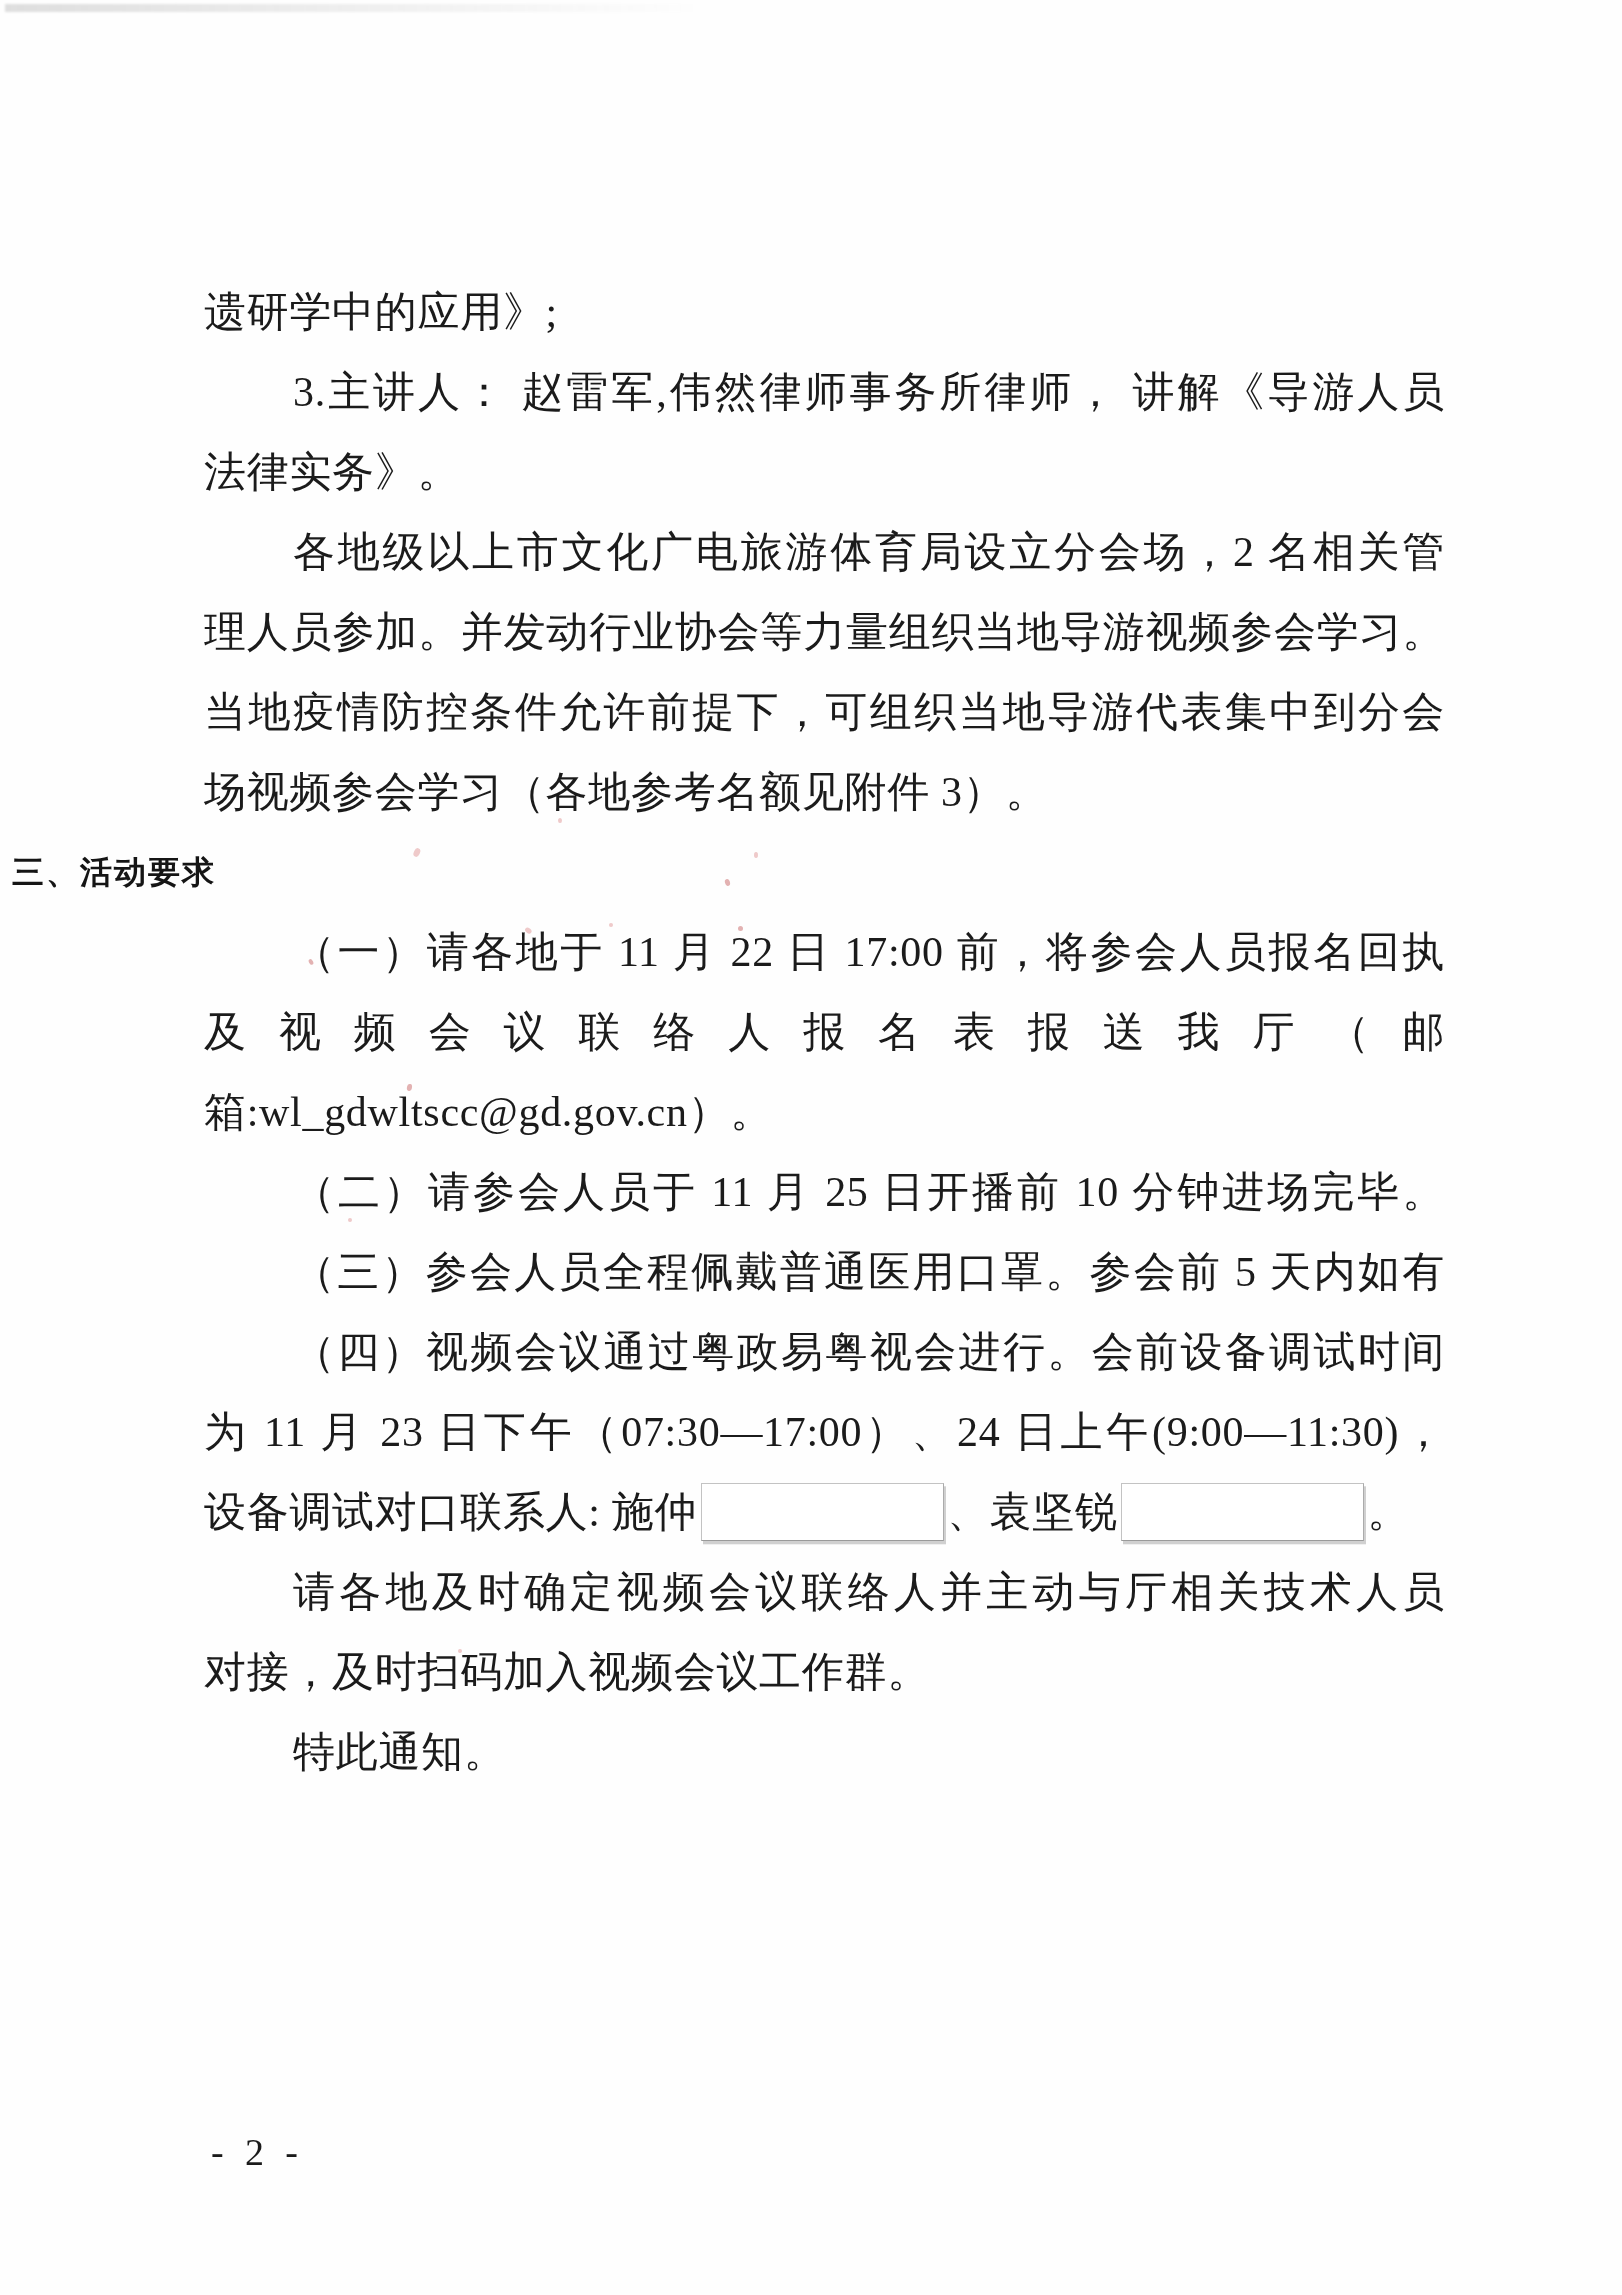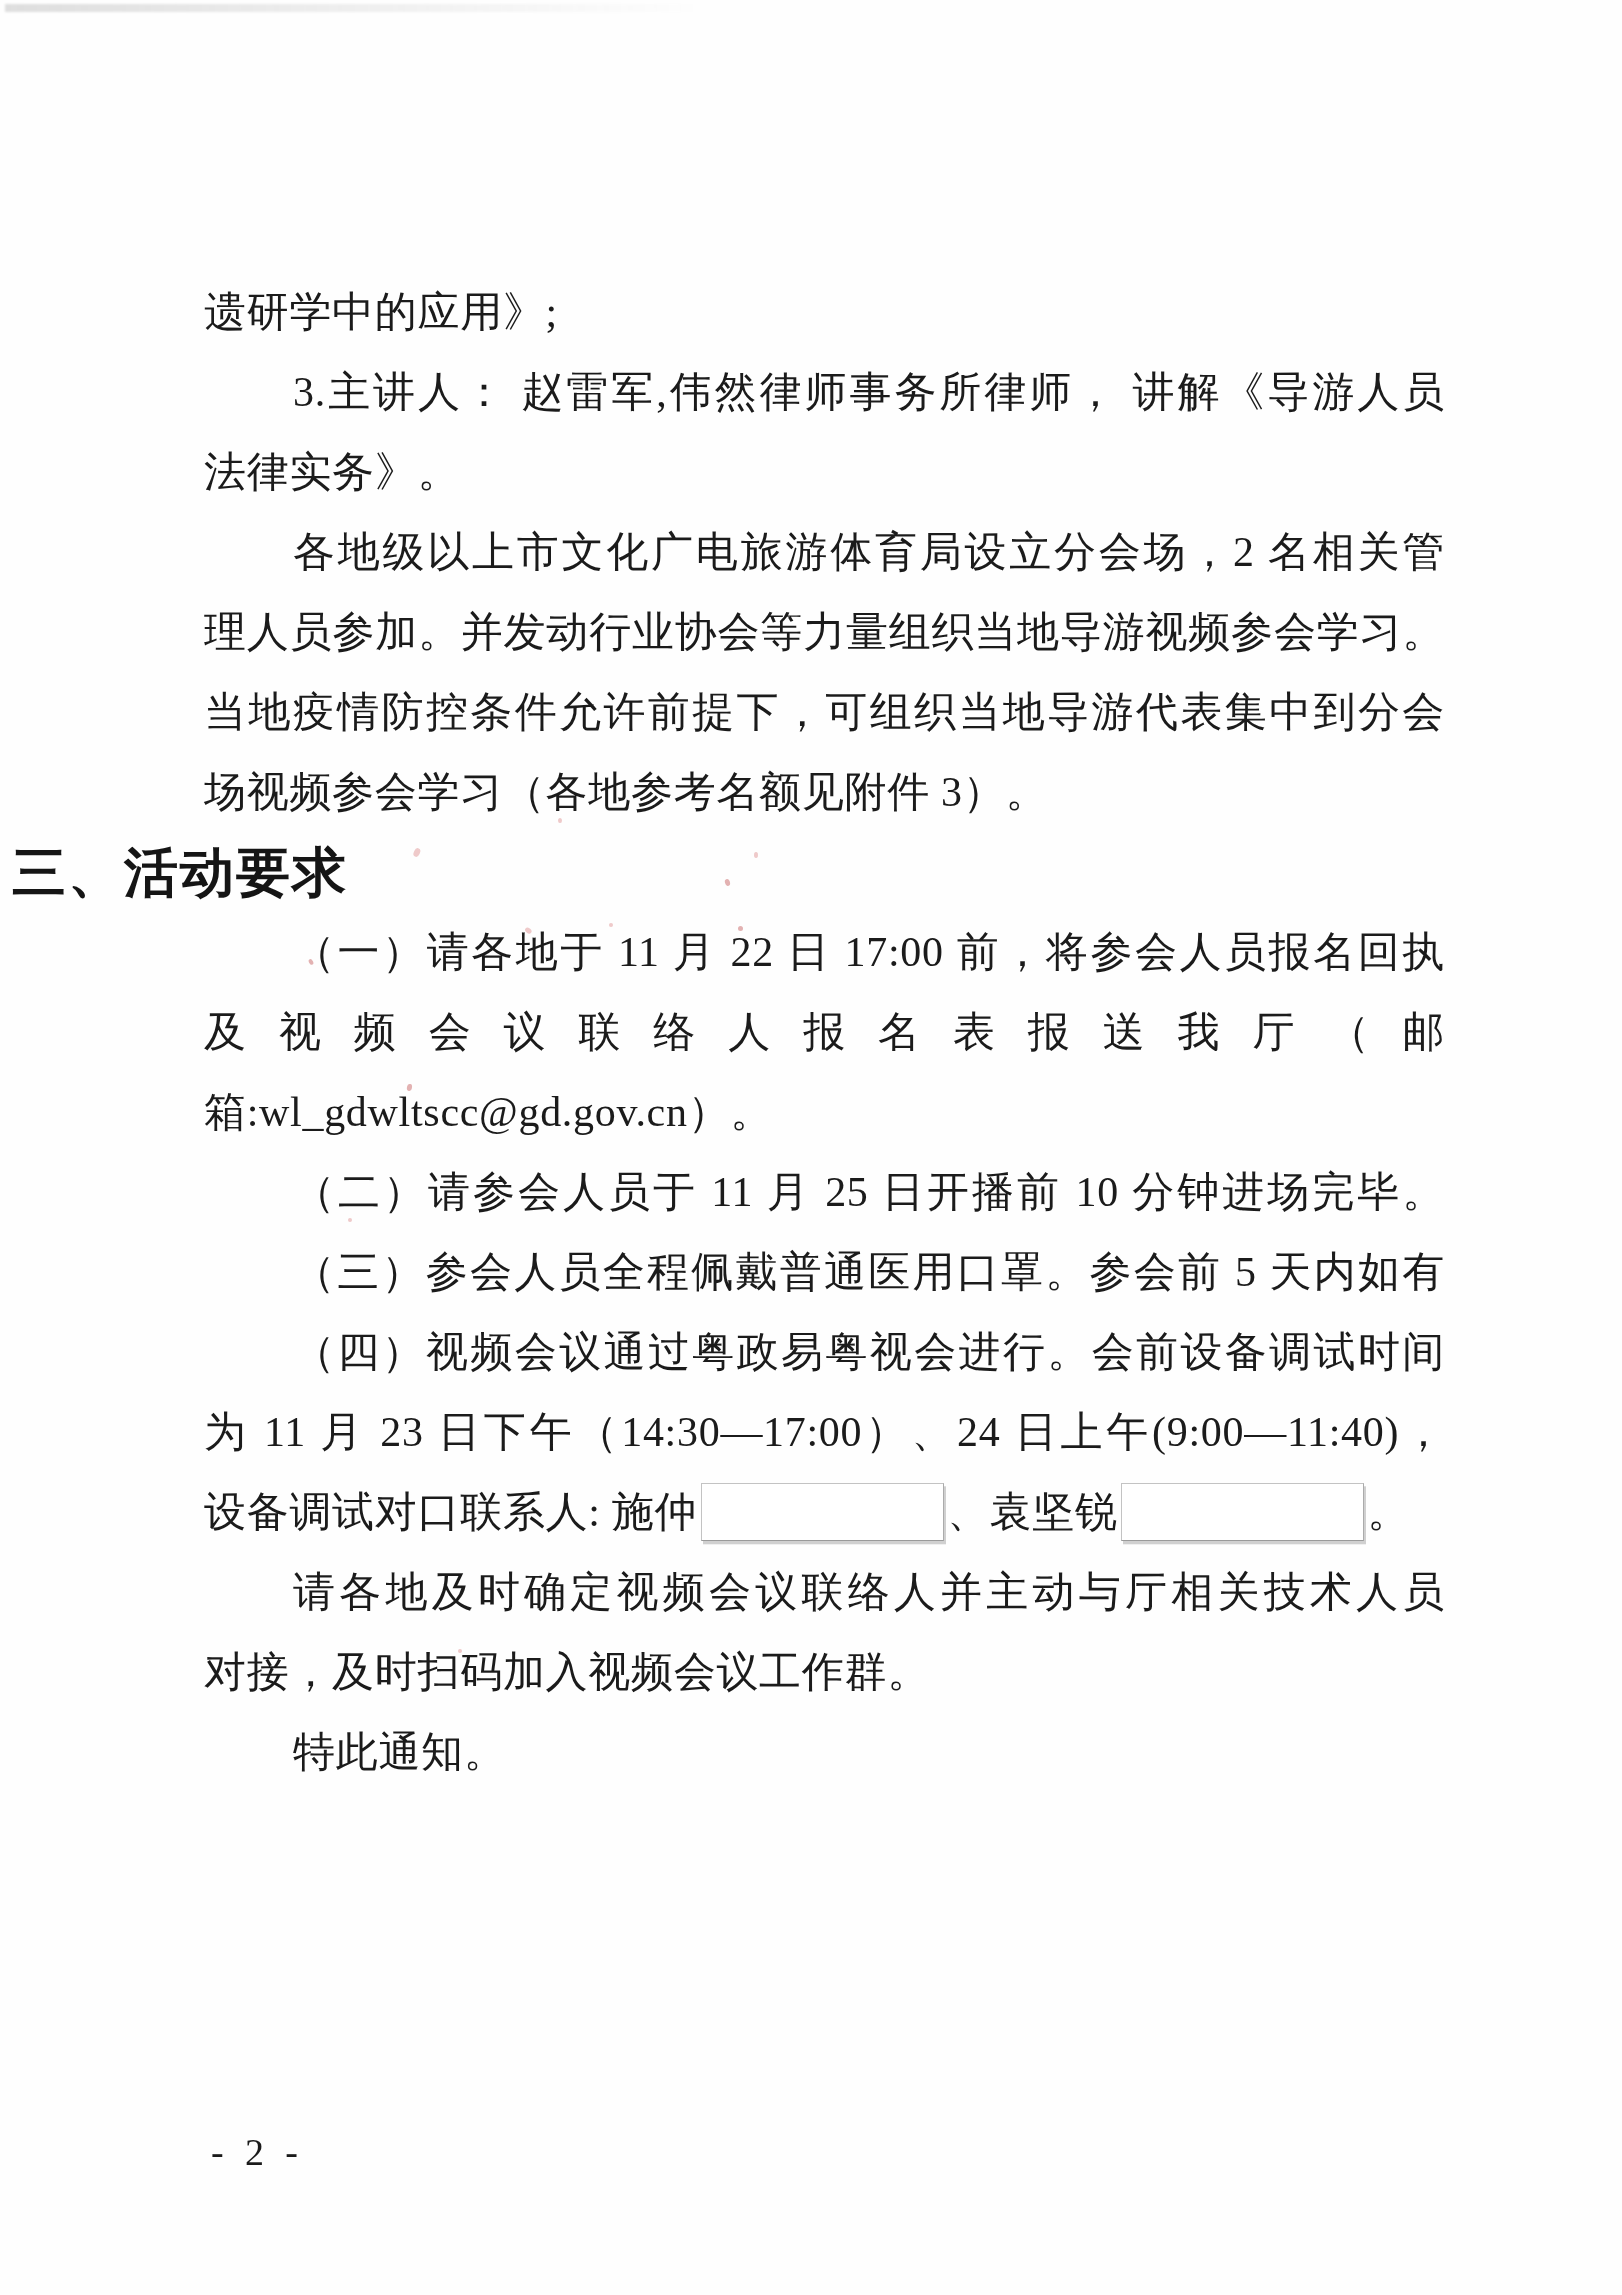--- a/index.html
+++ b/index.html
@@ -35,21 +35,21 @@
   }
   .line.indent{padding-left:293px;}
   .line.spread{
     white-space:normal;
     text-align:justify;
     text-align-last:justify;
   }
   .line.heading{
     font-family:"Liberation Sans","DejaVu Sans",sans-serif;
     font-weight:700;
-    font-size:54px;
+    font-size:32px;
     color:#151515;
     letter-spacing:2px;
     padding-left:12px;
   }
   .redact{
     display:inline-block;
     width:241px;height:56px;
     background:#ffffff;
     border:1.3px solid #c3c3c3;
     border-bottom-color:#9a9a9a;
@@ -103,21 +103,21 @@
       <div class="line spread">理人员参加。并发动行业协会等力量组织当地导游视频参会学习。</div>
       <div class="line spread">当地疫情防控条件允许前提下，可组织当地导游代表集中到分会</div>
       <div class="line">场视频参会学习（各地参考名额见附件 3）。</div>
       <div class="line indent heading">三、活动要求</div>
       <div class="line indent spread">（一）请各地于 11 月 22 日 17:00 前，将参会人员报名回执</div>
       <div class="line spread">及视频会议联络人报名表报送我厅（邮</div>
       <div class="line">箱:wl_gdwltscc@gd.gov.cn）。</div>
       <div class="line indent spread">（二）请参会人员于 11 月 25 日开播前 10 分钟进场完毕。</div>
       <div class="line indent spread">（三）参会人员全程佩戴普通医用口罩。参会前 5 天内如有</div>
       <div class="line indent spread">（四）视频会议通过粤政易粤视会进行。会前设备调试时间</div>
-      <div class="line spread">为 11 月 23 日下午（14:30—17:00）、24 日上午(9:00—11:40)，</div>
+      <div class="line spread">为 11 月 23 日下午（07:30—17:00）、24 日上午(9:00—11:30)，</div>
       <div class="line"><span>设备调试对口联系人: 施仲</span><span class="redact"></span><span>、袁坚锐</span><span class="redact"></span><span>。</span></div>
       <div class="line indent spread">请各地及时确定视频会议联络人并主动与厅相关技术人员</div>
       <div class="line">对接，及时扫码加入视频会议工作群。</div>
       <div class="line indent">特此通知。</div>
     </div>
 
   <div class="page-number">- 2 -</div>
 </div>
 
 

